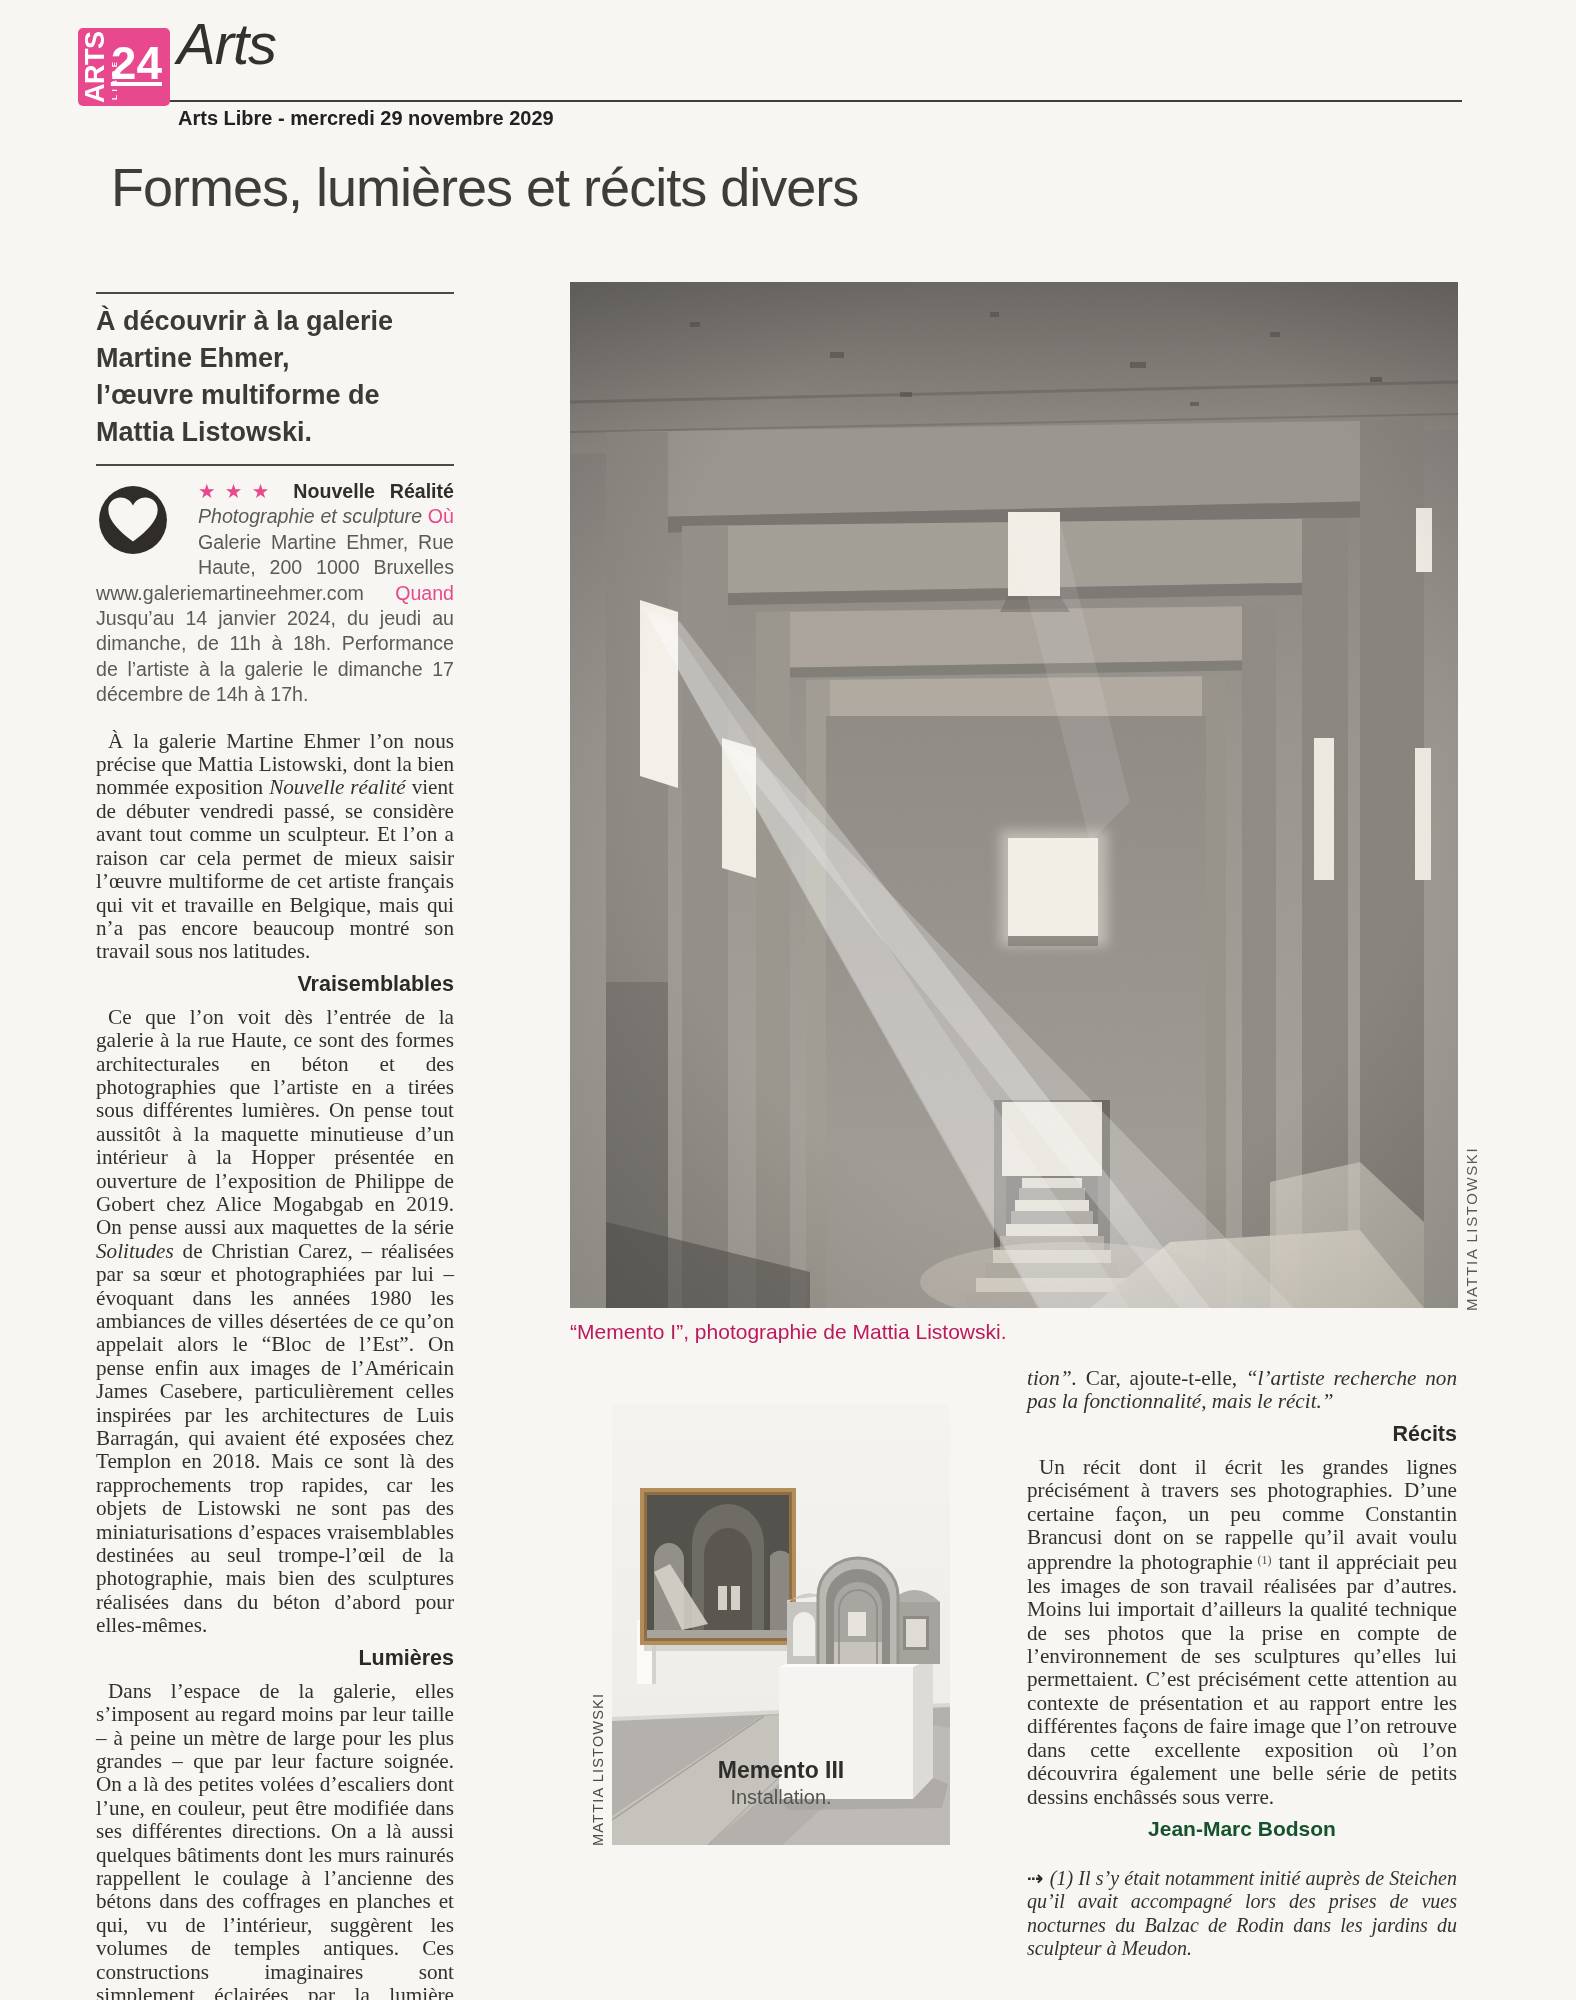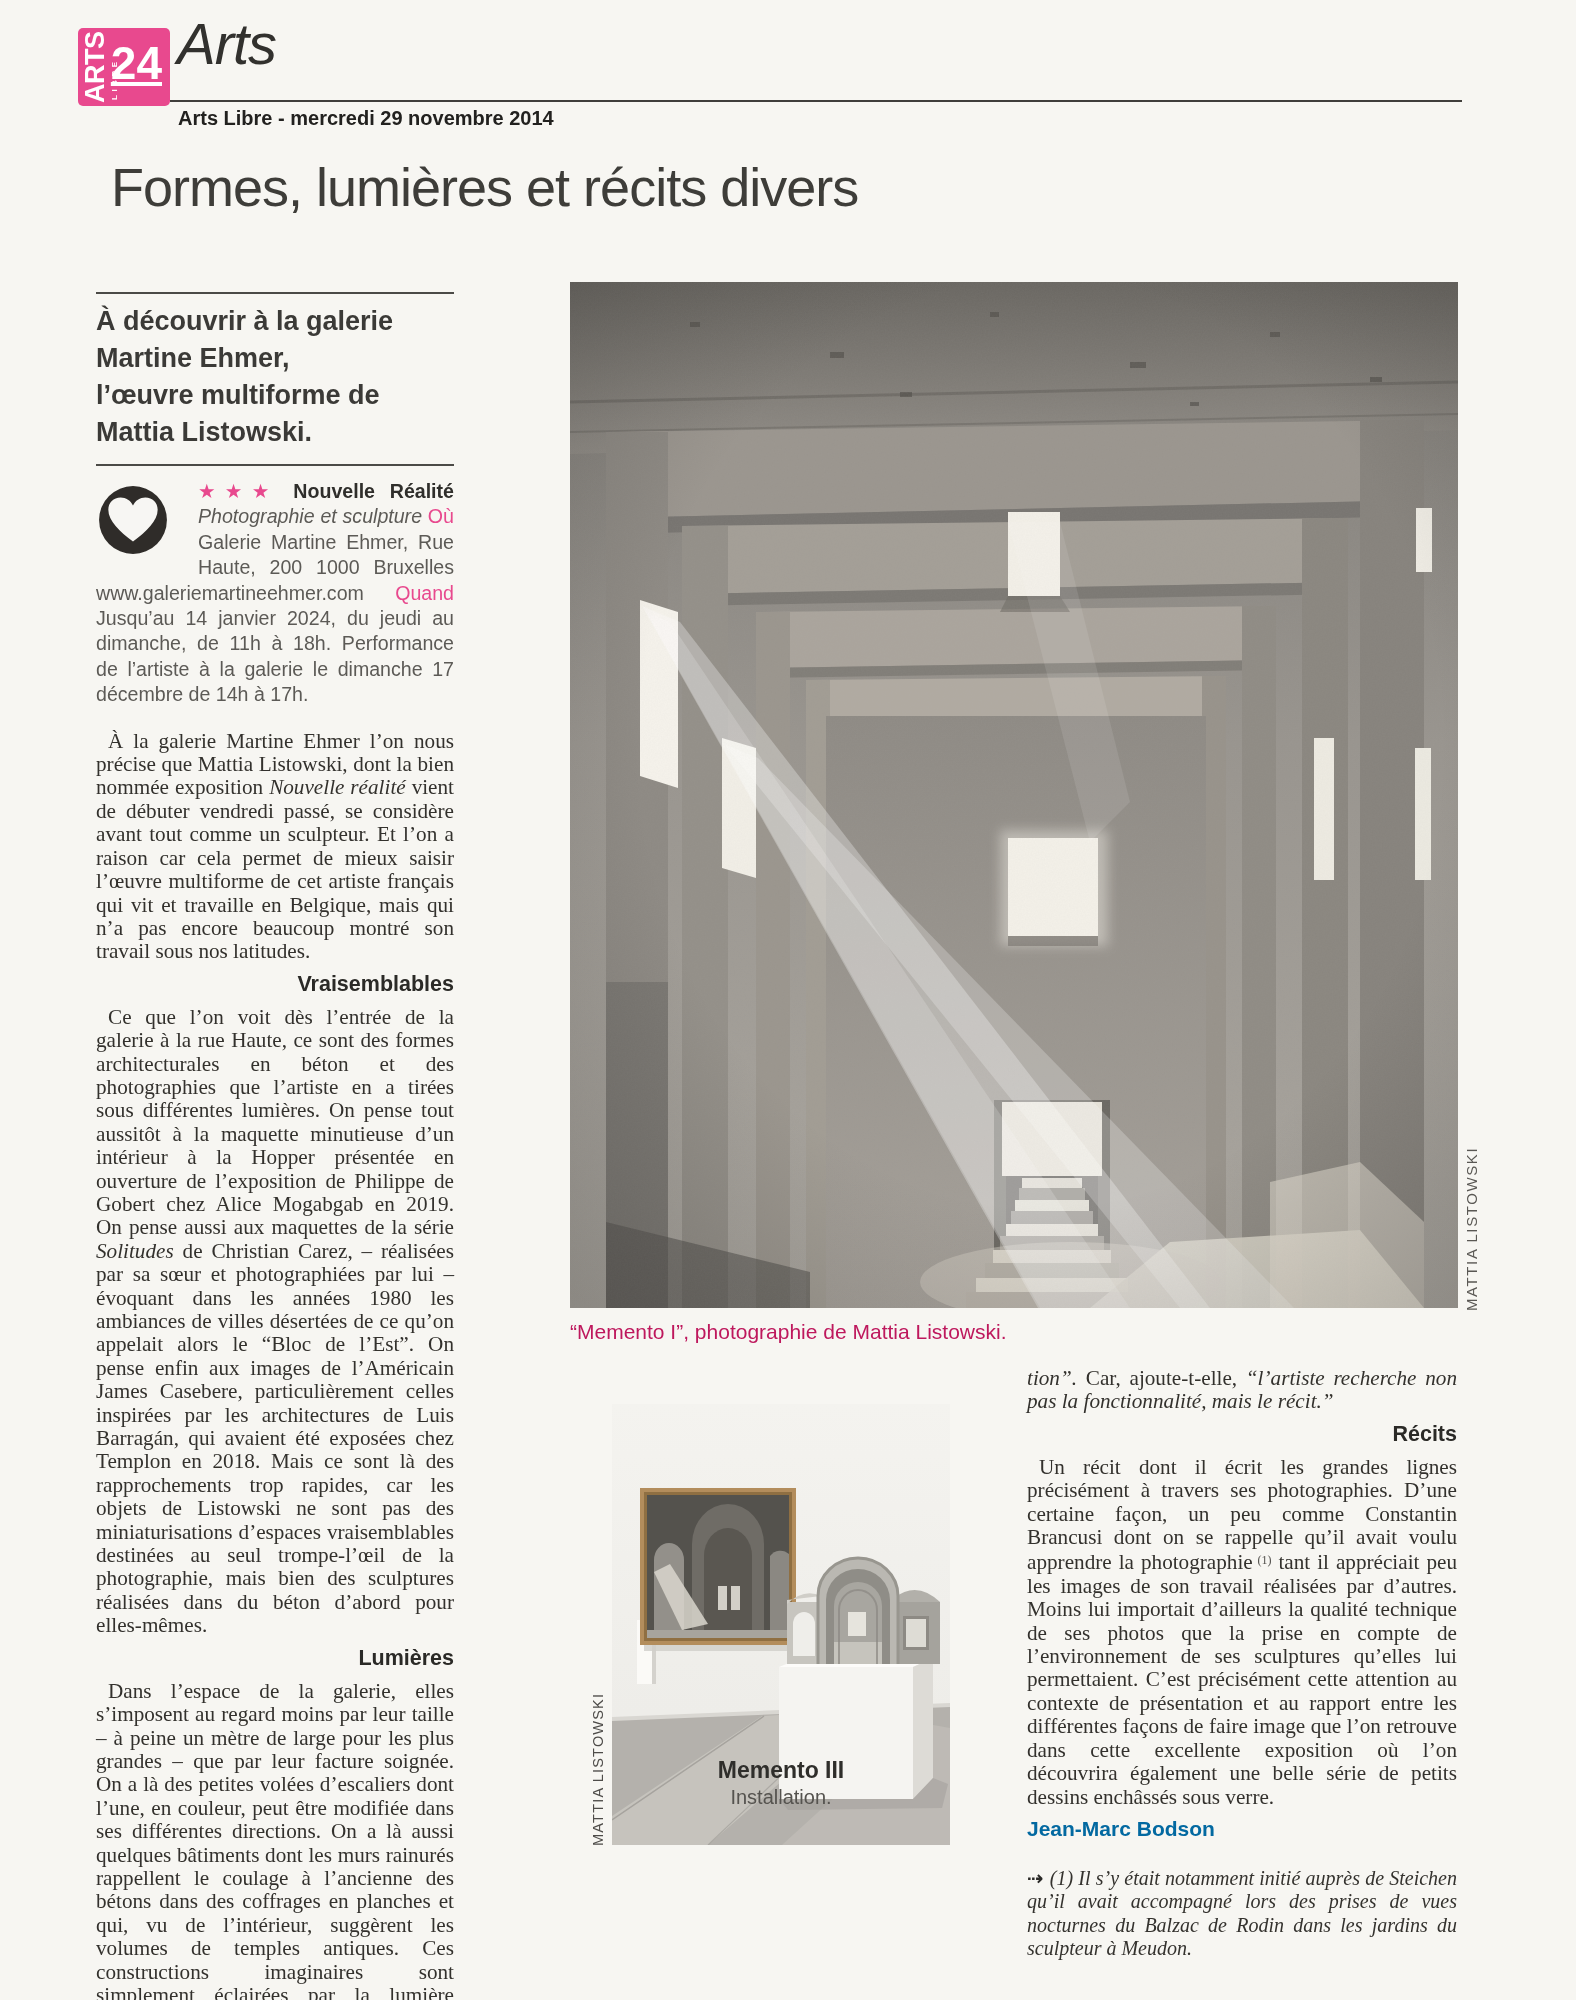--- a/index.html
+++ b/index.html
@@ -42,38 +42,38 @@
   .credit{position:absolute;transform:rotate(-90deg);transform-origin:0 0;white-space:nowrap;
           font-size:15px;letter-spacing:1.6px;color:#5a5854;line-height:1;}
   .credit-main{left:1464px;top:1311px;}
   .photo-small{position:absolute;left:612px;top:1404px;width:338px;height:441px;margin:0;}
   .credit-small{left:591px;top:1846px;font-size:14.5px;letter-spacing:1.2px;color:#4e4c49;}
   .caption-small{position:absolute;left:612px;top:1757px;width:338px;text-align:center;}
   .cap-title{font-size:23px;font-weight:700;color:#2f2e2b;line-height:1.2;}
   .cap-sub{font-size:20px;color:#55534f;line-height:1.2;}
   
   .col-right{position:absolute;left:1027px;top:1367px;width:430px;}
-  .signature{margin-top:8px;text-align:left;font-size:21px;font-weight:700;color:#0369a1;}
+  .signature{margin-top:8px;text-align:center;font-size:21px;font-weight:700;color:#14532d;}
   .footnote{margin:26px 0 0 0;font-family:"Liberation Serif",serif;font-size:20px;line-height:23.4px;
             color:#34322e;text-align:justify;}
   .fn-arrow{font-style:normal;font-weight:700;padding-right:6px;color:#2a2927;font-family:"DejaVu Sans",sans-serif;}
 </style>
 </head>
 <body>
 
 <div class="page">
 
   <div class="logo">
     <span class="logo-vert logo-arts">ARTS</span>
     <span class="logo-vert logo-libre">LIBRE</span>
     <span class="logo-num">24</span>
   </div>
   <div class="section-title">Arts</div>
   <div class="header-rule"></div>
-  <div class="dateline">Arts Libre - mercredi 29 novembre 2014</div>
+  <div class="dateline">Arts Libre - mercredi 29 novembre 2029</div>
 
   <h1 class="article-title">Formes, lumières et récits divers</h1>
 
   <div class="col-left">
     <div class="rule"></div>
     <p class="standfirst"><span>À découvrir à la galerie Martine Ehmer,</span><br>
     <span>l’œuvre multiforme de Mattia Listowski.</span></p>
     <div class="rule"></div>
 
     <div class="infobox">

